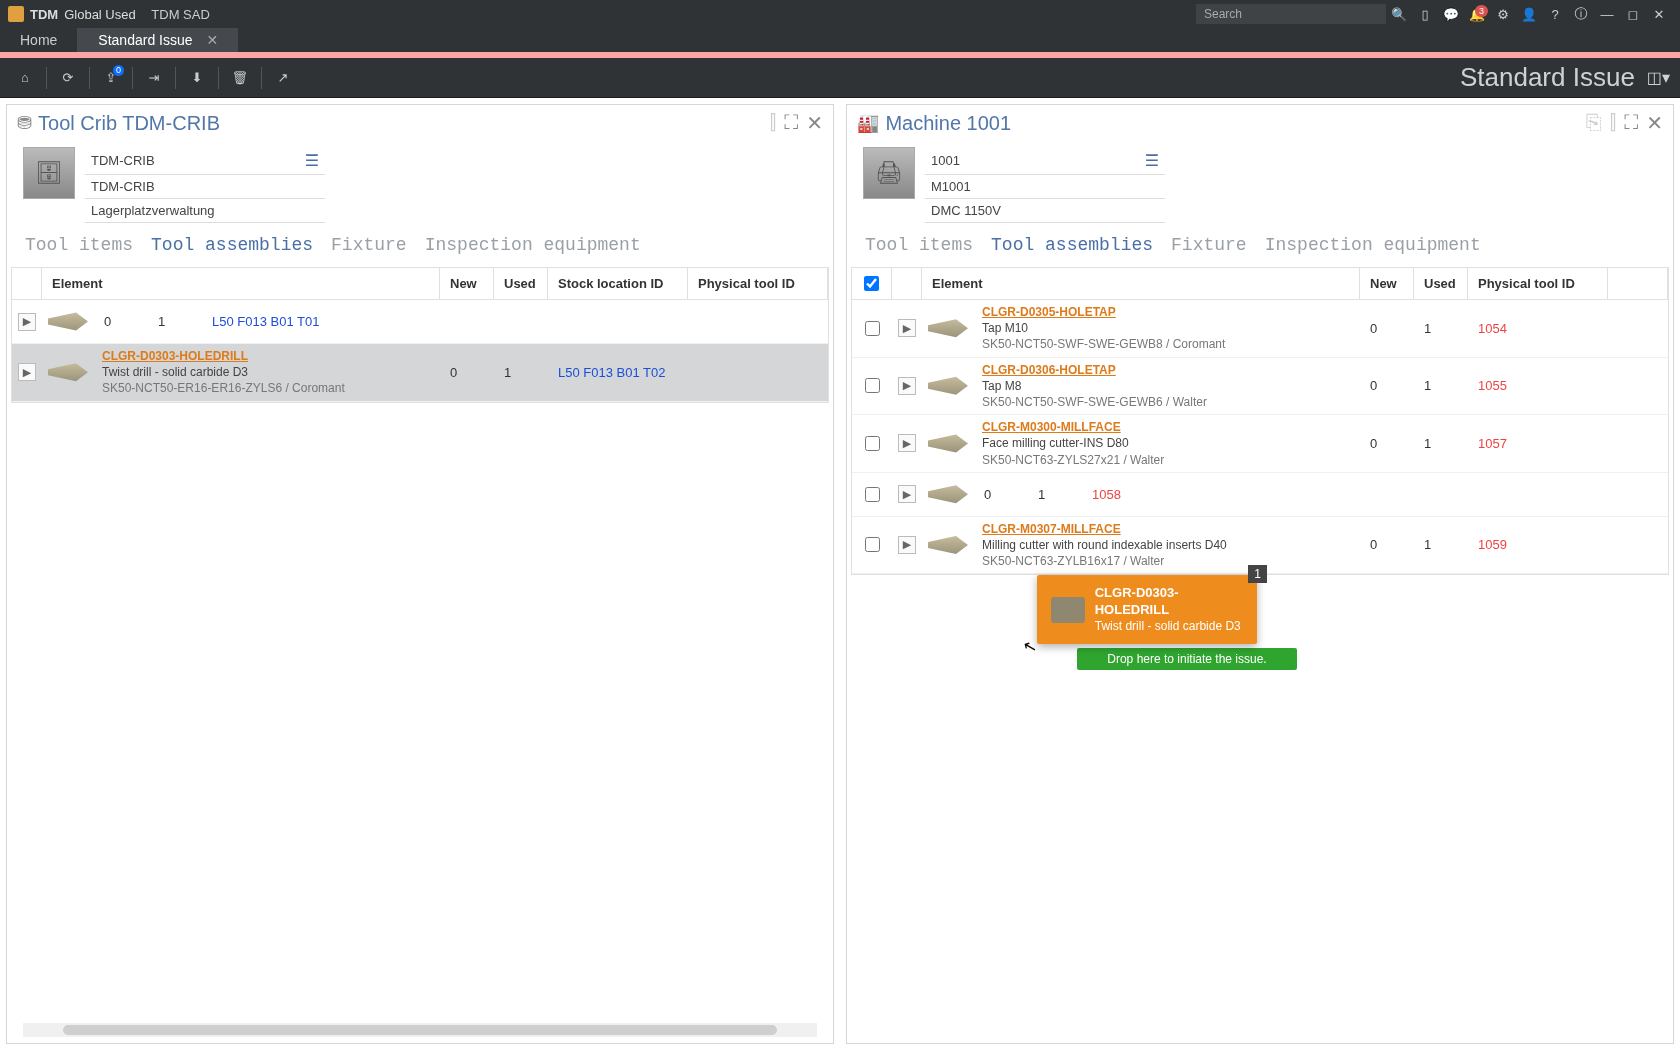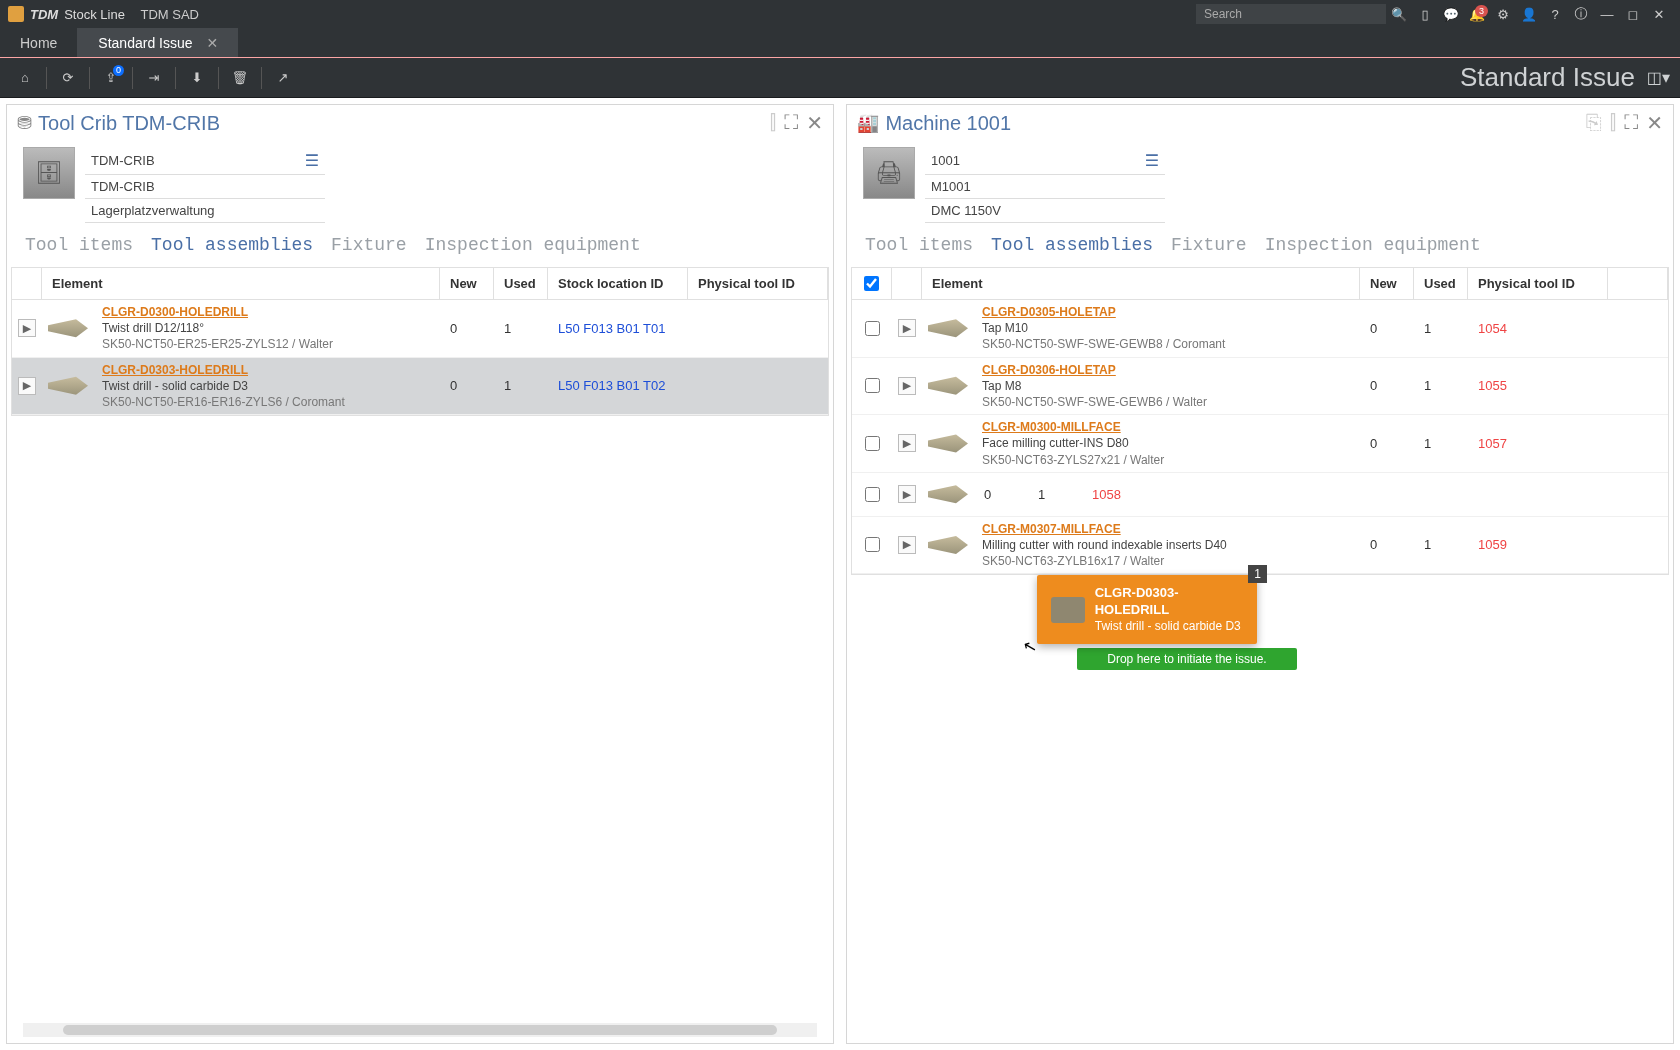--- a/index.html
+++ b/index.html
@@ -1,26 +1,26 @@
 <!DOCTYPE html>
 <html><head>
 <meta charset="utf-8">
 <style>
   * { box-sizing: border-box; margin: 0; padding: 0; }
   html, body { width: 1680px; height: 1050px; font-family: "Segoe UI", Arial, sans-serif; font-size: 13px; background: #fff; overflow: hidden; }
   .titlebar { height: 28px; background: #2f3336; color: #ddd; display: flex; align-items: center; padding: 0 8px; font-size: 13px; }
   .titlebar .logo { width: 16px; height: 16px; background: #e0a040; margin-right: 6px; border-radius: 2px; }
-  .titlebar .app-name { font-weight: bold; margin-right: 6px; font-style: italic; }
+  .titlebar .app-name { font-weight: bold; margin-right: 6px; }
   .titlebar .sub-name { color: #ccc; }
   .titlebar .spacer { flex: 1; }
   .titlebar .search { background: #3f4346; border: none; color: #ccc; padding: 3px 8px; width: 190px; height: 20px; font-size: 12px; }
   .titlebar .search::placeholder { color: #aaa; }
   .titlebar .ticon { width: 26px; text-align: center; color: #ccc; position: relative; cursor: pointer; }
   .titlebar .badge { position: absolute; top: -2px; right: 2px; background: #d9534f; color: #fff; font-size: 9px; border-radius: 8px; padding: 0 4px; line-height: 12px; }
-  .tabbar { height: 30px; background: #2f3336; display: flex; align-items: stretch; border-bottom: 1px solid #fca5a5; }
+  .tabbar { height: 30px; background: #2f3336; display: flex; align-items: stretch; border-bottom: 6px solid #fca5a5; }
   .tab { padding: 0 20px; display: flex; align-items: center; color: #ccc; font-size: 14px; cursor: pointer; position: relative; }
   .tab.home { background: #2f3336; border-right: 1px solid #45494d; }
   .tab.active { background: #45494d; color: #fff; }
   .tab .close { margin-left: 14px; color: #aaa; font-size: 14px; }
   .toolbar { height: 40px; background: #2f3336; display: flex; align-items: center; padding: 0 10px; border-bottom: 1px solid #1a1c1e; }
   .toolbar .tbtn { width: 30px; height: 30px; display: flex; align-items: center; justify-content: center; color: #ccc; cursor: pointer; position: relative; }
   .toolbar .sep { width: 1px; height: 22px; background: #555; margin: 0 6px; }
   .toolbar .mini-badge { position: absolute; top: 2px; right: 2px; background: #0d6efd; color: #fff; font-size: 9px; border-radius: 6px; padding: 0 3px; line-height: 11px; }
   .toolbar .right { margin-left: auto; color: #cfd2d4; font-size: 26px; font-weight: 300; display: flex; align-items: center; gap: 12px; }
   .toolbar .right .layout-icon { font-size: 16px; }
@@ -79,21 +79,21 @@
   .cursor-arrow { position:absolute; left: -14px; top: 62px; font-size: 16px; color:#000; transform: rotate(-15deg); }
   .hscroll { height: 14px; background: #f0f0f0; margin: 2px 16px 6px 16px; position: relative; }
   .hscroll .thumbtrack { position:absolute; left: 40px; right: 40px; top: 2px; height: 10px; background: #cfcfcf; border-radius: 5px; }
 </style>
 </head>
 <body>
 
 <div class="titlebar">
   <div class="logo"></div>
   <span class="app-name">TDM</span>
-  <span>Stock Line</span>
+  <span>Global Used</span>
   <span style="margin:0 6px;color:#666">&nbsp;</span>
   <span class="sub-name">TDM SAD</span>
   <div class="spacer"></div>
   <input class="search" placeholder="Search" style="">
   <div class="ticon">🔍</div>
   <div class="ticon">▯</div>
   <div class="ticon">💬</div>
   <div class="ticon">🔔<span class="badge">3</span></div>
   <div class="ticon">⚙</div>
   <div class="ticon">👤</div>
@@ -175,25 +175,20 @@
         <div class="hcell us">Used</div>
         <div class="hcell st">Stock location ID</div>
         <div class="hcell ph">Physical tool ID</div>
       </div>
       <div class="grid-body" id="left-rows">
           <div class="row">
             <div class="lead">
               <div class="expand">▶</div>
             </div>
             <div class="thumb"></div>
-            <div class="elem">
-              <div class="code">CLGR-D0300-HOLEDRILL</div>
-              <div class="desc">Twist drill D12/118°</div>
-              <div class="spec">SK50-NCT50-ER25-ER25-ZYLS12 / Walter</div>
-            </div>
             <div class="ncell">0</div>
             <div class="ncell">1</div>
             <div class="stockcell">L50 F013 B01 T01</div>
             <div class="physcell"></div>
           </div>
           <div class="row selected">
             <div class="lead">
               <div class="expand">▶</div>
             </div>
             <div class="thumb"></div>

